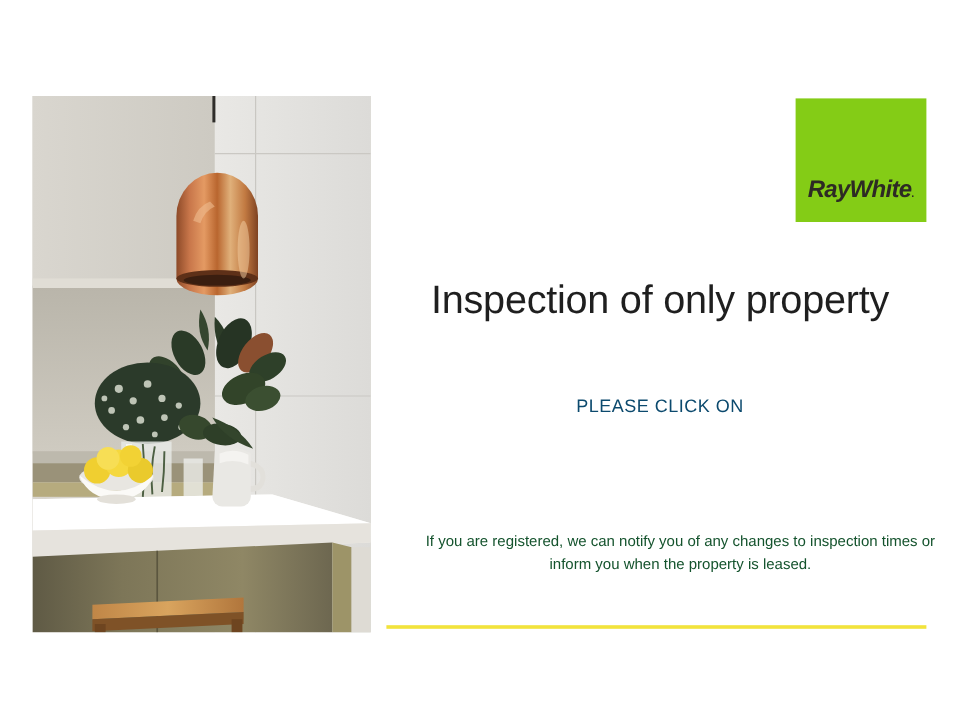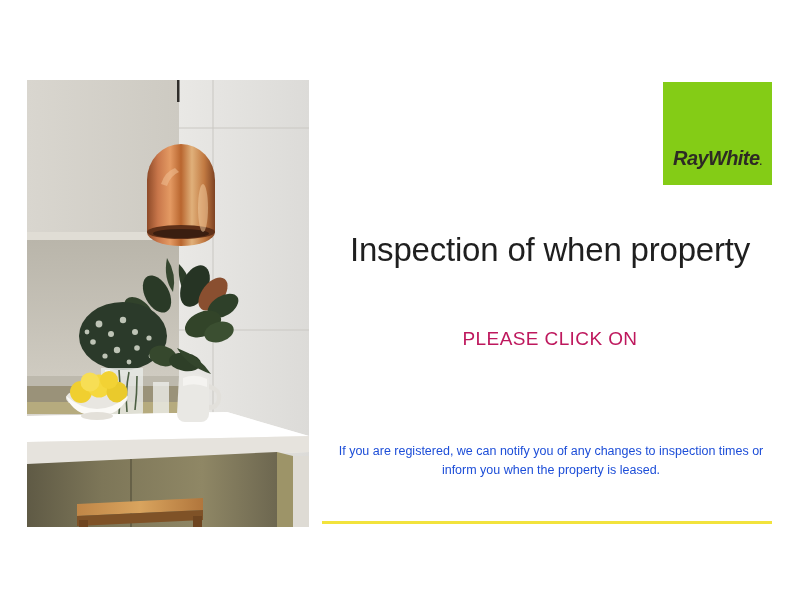--- a/index.html
+++ b/index.html
@@ -89,35 +89,35 @@
   }
   .headline-line { display: block; }
 
   
   .instructions {
     position: absolute;
     left: 0;
     top: 322px;
     width: 460px;
     text-align: center;
-    color: #be185d;
-    font-size: 19px;
+    color: #0c4a6e;
+    font-size: 15px;
     letter-spacing: 0.4px;
     line-height: 34px;
   }
   .instructions-line { display: block; }
 
   
   .fineprint {
     position: absolute;
-    left: 6px;
+    left: 22px;
     top: 442px;
     width: 450px;
     text-align: center;
-    color: #1d4ed8;
+    color: #14532d;
     font-size: 12.5px;
     line-height: 19px;
   }
   .fineprint-line { display: block; }
 
   
   .rule {
     position: absolute;
     left: 2px;
     top: 521px;
@@ -268,21 +268,21 @@
     </svg>
   </div>
 
   <div class="right-col">
 
     <div class="logo">
       <div class="logo-wordmark"><span>RayWhite</span><span class="logo-reg">.</span></div>
     </div>
 
     <h1 class="headline">
-      <span class="headline-line">Inspection of when property</span>
+      <span class="headline-line">Inspection of only property</span>
     </h1>
 
     <div class="instructions">
       <span class="instructions-line">PLEASE CLICK ON</span>
     </div>
 
     <div class="fineprint">
       <span class="fineprint-line">If you are registered, we can notify you of any changes to inspection times or</span>
       <span class="fineprint-line">inform you when the property is leased.</span>
     </div>

